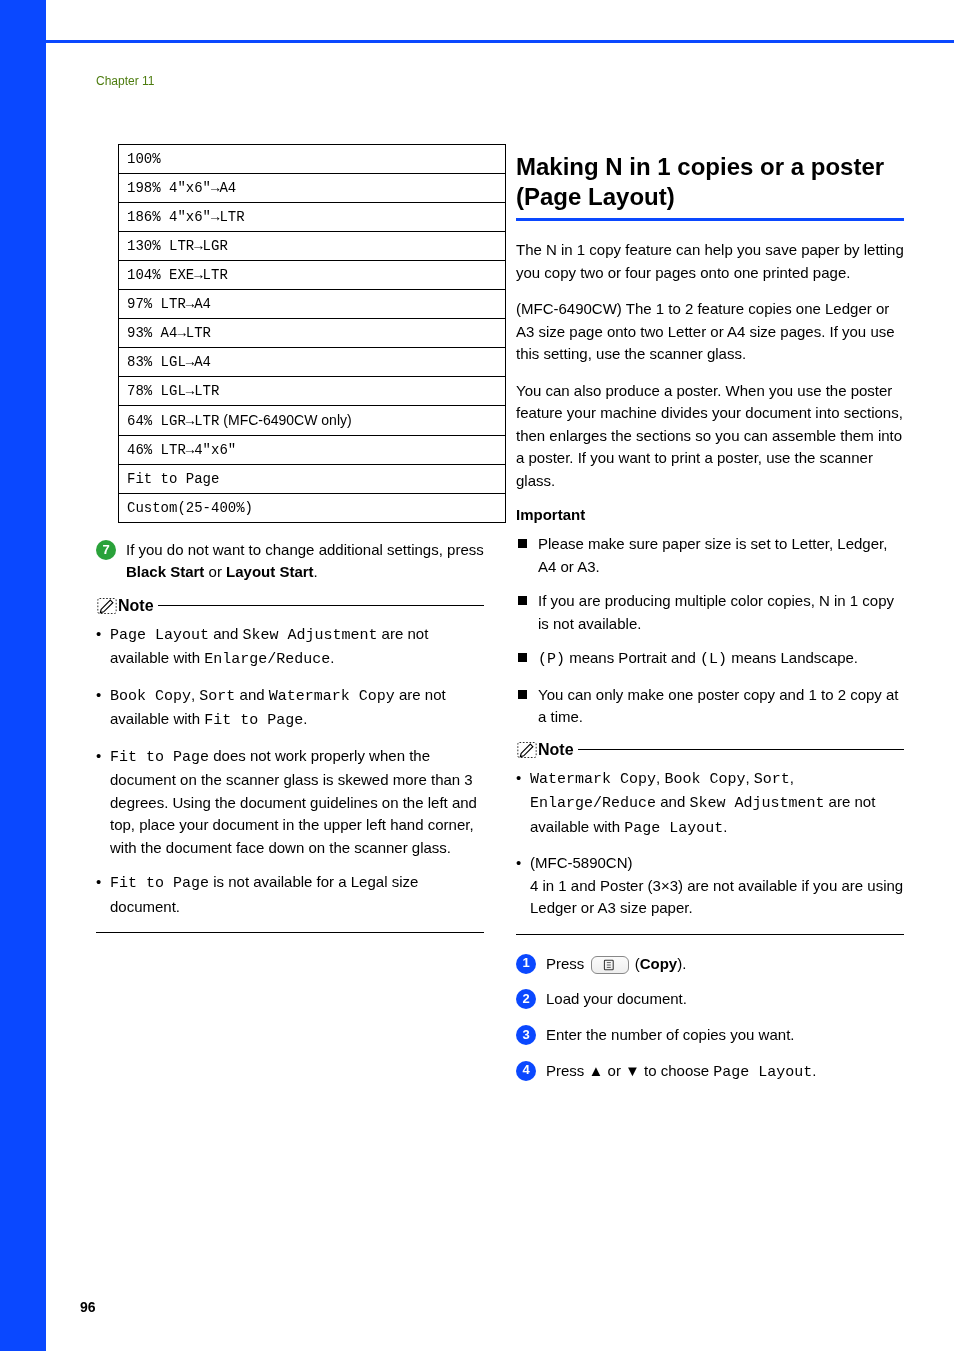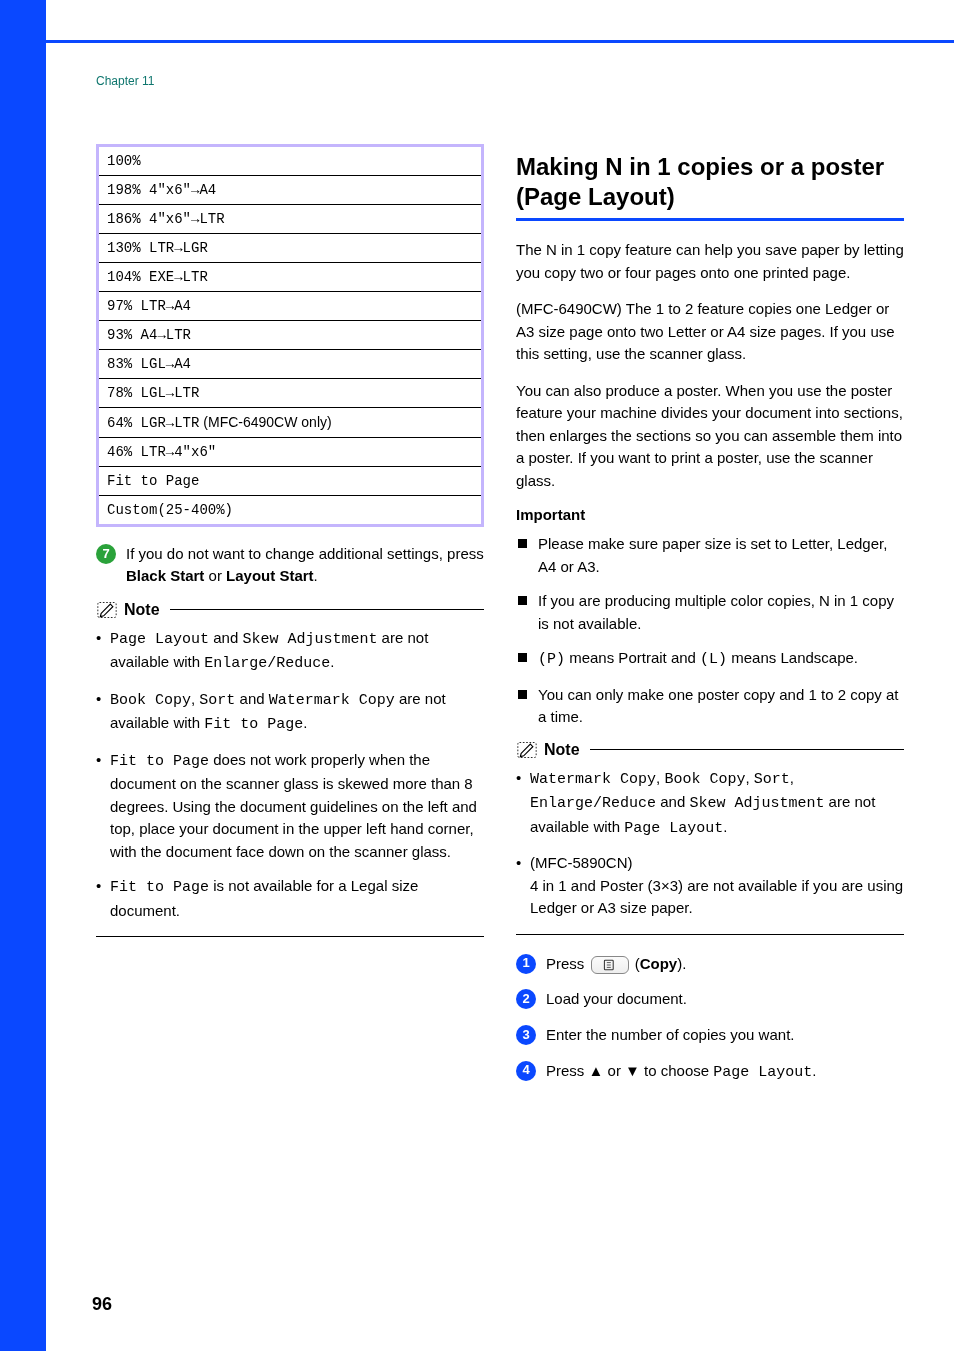--- a/index.html
+++ b/index.html
@@ -30,35 +30,36 @@
   .page {
     position: relative;
     padding: 60px 0 0 46px;
     min-height: 1351px;
   }
   .inner {
     padding: 14px 50px 0 50px;
   }
   .chapter {
     font-size: 12px;
-    color: #0f766e;
+    color: #4d7c0f;
     margin: 0 0 56px 0;
   }
   .cols {
     display: flex;
     gap: 32px;
   }
   .col { flex: 1 1 0; min-width: 0; }
 
   
   table.ratios {
     width: 100%;
     border-collapse: collapse;
-    border: 3px solid #c4b5fd;
+    border: 1px solid #c4b5fd;
     margin-bottom: 16px;
+    margin-left: 22px;
   }
   table.ratios td {
     border: 1px solid #000;
     padding: 6px 8px;
     font-family: "Courier New", monospace;
     font-size: 14px;
   }
   .sans { font-family: Arial, Helvetica, sans-serif; }
 
   .step {
@@ -73,21 +74,21 @@
     color: #fff; font-weight: bold; font-size: 13px;
     display: inline-flex; align-items: center; justify-content: center;
     margin-top: 1px;
     flex: 0 0 20px;
   }
   .c-green { background: #2aa23a; }
   .c-blue { background: #0a48ff; }
 
   .note-block { margin: 6px 0 18px 0; }
   .note-head {
-    display: flex; align-items: center; gap: 6px;
+    display: flex; align-items: center; 
   }
   .note-head .label { font-weight: bold; font-size: 16px; }
   .note-line {
     flex: 1; height: 1px; background: #000; margin-left: 4px;
   }
   .note-icon {
     width: 22px; height: 18px; display:inline-flex; align-items:center; justify-content:center;
   }
   .note-icon svg { width: 20px; height: 18px; }
   ul.bullets { list-style: none; padding: 0 0 0 0; margin: 8px 0 0 0; }
@@ -139,24 +140,24 @@
     background: linear-gradient(#fbfbfb,#eee);
     vertical-align: middle;
     margin: 0 2px;
   }
   .copy-btn svg { width: 16px; height: 14px; }
 
   .arrows { font-weight: bold; }
 
   .page-num {
     position: absolute;
-    left: 92px;
+    left: 80px;
     bottom: 36px;
     font-weight: bold;
-    font-size: 18px;
+    font-size: 14px;
   }
 </style>
 </head>
 <body>
 
 <div class="blue-sidebar"></div>
 <div class="page">
   <div class="blue-top"></div>
 
   <div class="inner">
@@ -224,21 +225,21 @@
                   <rect x="1" y="1" width="22" height="18" rx="2" fill="none" stroke="#000" stroke-dasharray="2 2"></rect>
                   <path d="M5 14 L16 3 L19 6 L8 17 L4 18 Z" fill="none" stroke="#000" stroke-width="1.4"></path>
                 </svg>
             </span>
             <span class="label">Note</span>
             <span class="note-line"></span>
           </div>
           <ul class="bullets" id="left-notes">
               <li><span class="mono" style="white-space: pre-line;">Page Layout</span><span style="white-space: pre-line;"> and </span><span class="mono" style="white-space: pre-line;">Skew Adjustment</span><span style="white-space: pre-line;"> are not available with </span><span class="mono" style="white-space: pre-line;">Enlarge/Reduce</span><span style="white-space: pre-line;">.</span></li>
               <li><span class="mono" style="white-space: pre-line;">Book Copy</span><span style="white-space: pre-line;">, </span><span class="mono" style="white-space: pre-line;">Sort</span><span style="white-space: pre-line;"> and </span><span class="mono" style="white-space: pre-line;">Watermark Copy</span><span style="white-space: pre-line;"> are not available with </span><span class="mono" style="white-space: pre-line;">Fit to Page</span><span style="white-space: pre-line;">.</span></li>
-              <li><span class="mono" style="white-space: pre-line;">Fit to Page</span><span style="white-space: pre-line;"> does not work properly when the document on the scanner glass is skewed more than 8 degrees. Using the document guidelines on the left and top, place your document in the upper left hand corner, with the document face down on the scanner glass.</span></li>
+              <li><span class="mono" style="white-space: pre-line;">Fit to Page</span><span style="white-space: pre-line;"> does not work properly when the document on the scanner glass is skewed more than 3 degrees. Using the document guidelines on the left and top, place your document in the upper left hand corner, with the document face down on the scanner glass.</span></li>
               <li><span class="mono" style="white-space: pre-line;">Fit to Page</span><span style="white-space: pre-line;"> is not available for a Legal size document.</span></li>
             </ul>
           <div class="note-bottom"></div>
         </div>
 
       </div>
 
       <div class="col">
 
         <h2 class="section">Making N in 1 copies or a poster (Page Layout)</h2>

